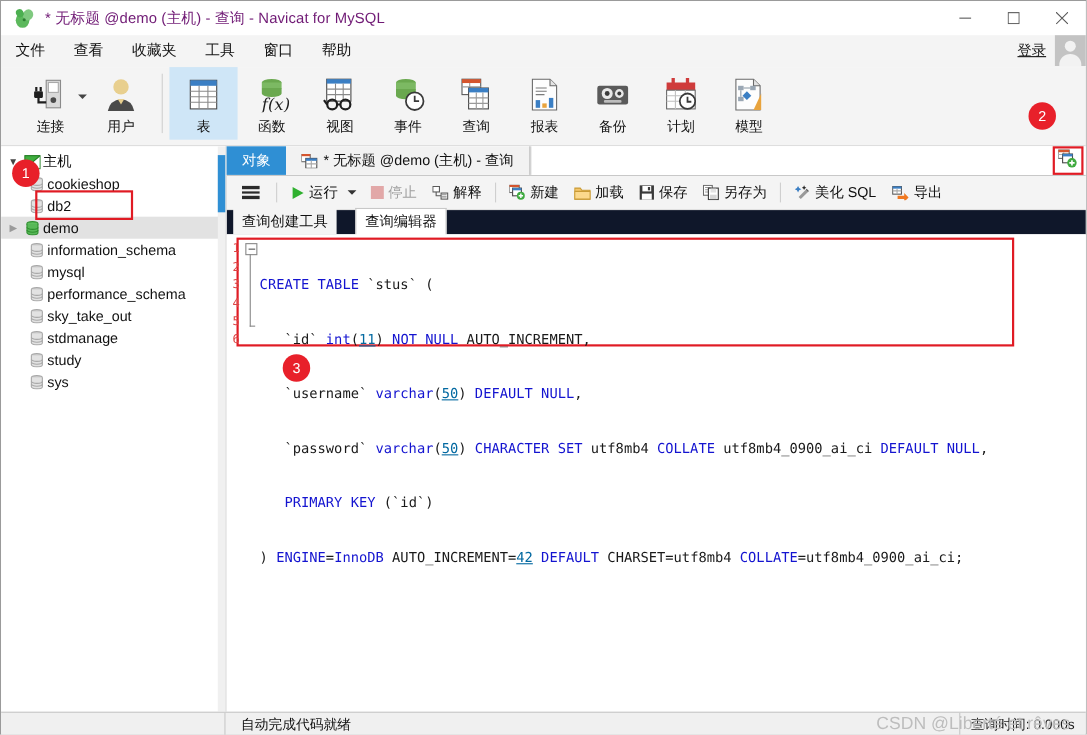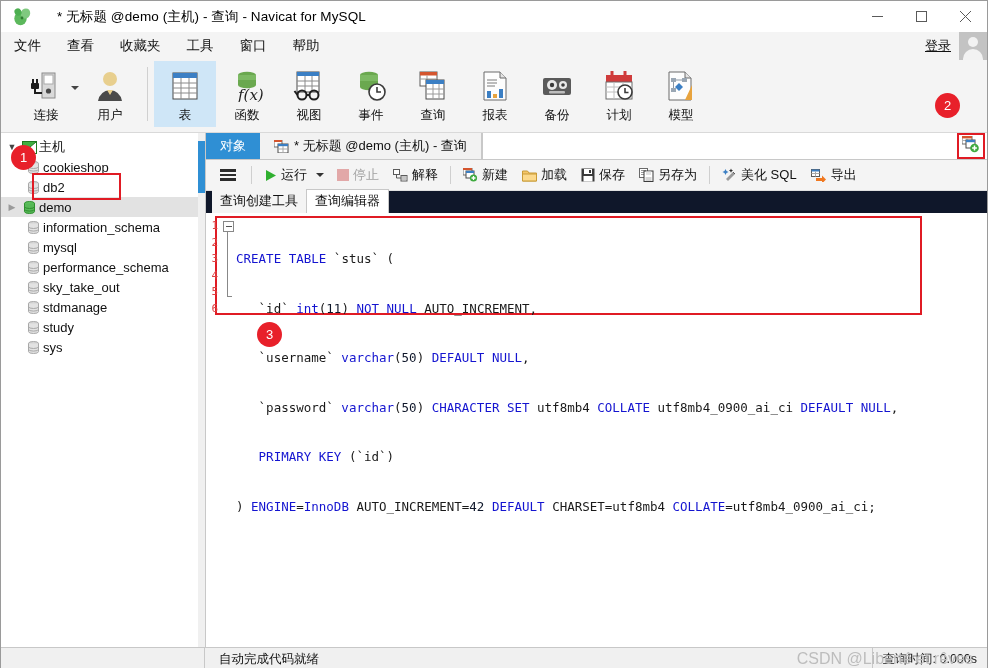--- a/index.html
+++ b/index.html
@@ -8,21 +8,21 @@
     font-family:"Liberation Sans","DejaVu Sans",sans-serif;
     font-size:13px;color:#1a1a1a;background:#ffffff;
     -webkit-font-smoothing:antialiased;
   }
   .app{position:relative;width:988px;height:668px;border:1px solid #9a9a9a;box-sizing:border-box;background:#fff;}
 
   
   .titlebar{height:31px;background:#ffffff;display:flex;align-items:center;position:relative;}
   .app-logo{width:22px;height:22px;margin-left:10px;margin-right:8px;position:relative;flex:none;}
   .app-logo svg{display:block;}
-  .title-text{color:#000000;font-size:13.5px;white-space:nowrap;letter-spacing:.1px;margin-left:16px;}
+  .title-text{color:#701a75;font-size:13.5px;white-space:nowrap;letter-spacing:.1px;}
   .winbtns{position:absolute;right:0;top:0;height:31px;display:flex;}
   .winbtn{width:44px;height:31px;display:flex;align-items:center;justify-content:center;color:#666;}
 
   
   .menubar{height:28px;background:#f4f4f4;display:flex;align-items:flex-end;position:relative;border-bottom:1px solid #f4f4f4;}
   .menuitem{padding:0 13px;font-size:13.5px;color:#111;line-height:28px;cursor:default;}
   .login-area{position:absolute;right:0;top:0;height:28px;display:flex;align-items:center;}
   .login-link{font-size:13px;color:#111;text-decoration:underline;margin-right:8px;cursor:pointer;}
   .avatar{width:28px;height:28px;background:#c3c3c3;position:relative;overflow:hidden;}
   .avatar .head{position:absolute;width:10px;height:10px;border-radius:50%;background:#f2f2f2;left:9px;top:5px;}
@@ -67,35 +67,35 @@
   .qt-btn{display:flex;align-items:center;height:30px;padding:0 7px;font-size:13px;color:#111;cursor:default;white-space:nowrap;}
   .qt-btn.disabled{color:#a0a0a0;}
   .qt-btn .ico{display:flex;align-items:center;margin-right:4px;}
   .qt-sep{width:1px;height:18px;background:#cfcfcf;margin:0 5px;}
   .hamb{display:flex;flex-direction:column;justify-content:center;gap:2px;padding:0 10px 0 14px;cursor:default;}
   .hamb i{display:block;width:16px;height:2.5px;background:#2b2b2b;}
   .qt-caret{width:0;height:0;border-left:4px solid transparent;border-right:4px solid transparent;border-top:4px solid #333;margin:0 6px 0 2px;}
 
   .subtabs{height:22px;background:#0f172a;display:flex;align-items:flex-end;padding-left:6px;}
   .subtab{font-size:13px;padding:2px 8px 3px 8px;color:#111;cursor:default;background:#f4f4f4;}
-  .subtab.active{background:#ffffff;border:1px solid #c8c8c8;border-bottom:1px solid #ffffff;position:relative;top:1px;}
+  .subtab.active{background:#ffffff;border:1px solid #c8c8c8;border-bottom:1px solid #ffffff;position:relative;top:1px;margin-left:17px;}
 
   .editor-wrap{flex:1;background:#ffffff;position:relative;overflow:hidden;}
   .editor{position:relative;display:flex;font-family:"DejaVu Sans Mono","Liberation Mono",monospace;font-size:12.5px;line-height:16.5px;}
   .gutter{width:14px;text-align:right;padding-top:5px;color:#d44;user-select:none;flex:none;}
   .gutter div{height:16.5px;font-size:11px;padding-right:2px;}
   .foldcol{width:16px;padding-top:5px;position:relative;flex:none;}
   .foldbox{width:9px;height:9px;border:1px solid #888;background:#fff;position:absolute;left:3px;top:8px;}
   .foldbox:after{content:"";position:absolute;left:1.5px;top:3.5px;width:6px;height:1px;background:#555;}
   .foldline{position:absolute;left:7px;top:18px;width:1px;height:66px;background:#888;}
   .foldend{position:absolute;left:7px;top:83px;width:5px;height:1px;background:#888;}
   .code{padding-top:5px;white-space:pre;flex:1;}
   .code div{height:16.5px;}
   .kw{color:#1414d0;}
-  .num{color:#0f172a;}
+  .num{color:#0369a1;text-decoration:underline;}
   .pl{color:#1a1a1a;}
 
   .sql-hl{position:absolute;left:9px;top:3px;width:703px;height:95px;border:2px solid #e01b24;pointer-events:none;}
 
   
   .badge{position:absolute;width:25px;height:25px;border-radius:50%;background:#e8202a;color:#fff;font-size:13px;display:flex;align-items:center;justify-content:center;font-family:"Liberation Sans",sans-serif;z-index:20;}
   .demo-hl{position:absolute;left:31px;top:172px;width:85px;height:23px;border:2px solid #e01b24;pointer-events:none;z-index:15;}
 
   
   .statusbar{height:22px;background:#f0f0f0;border-top:1px solid #c8c8c8;display:flex;align-items:center;position:relative;}

